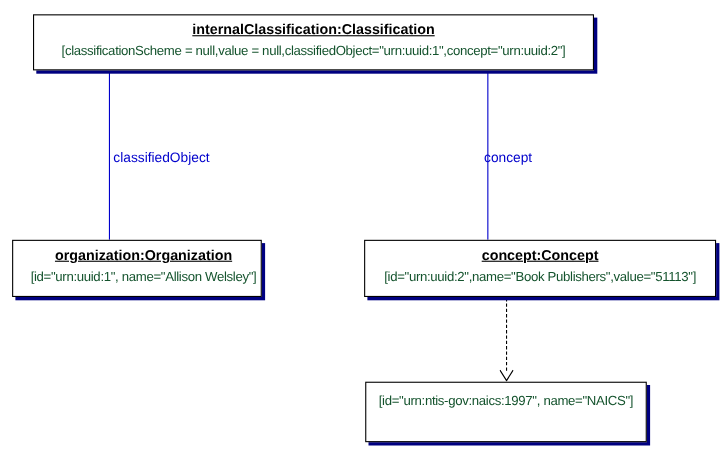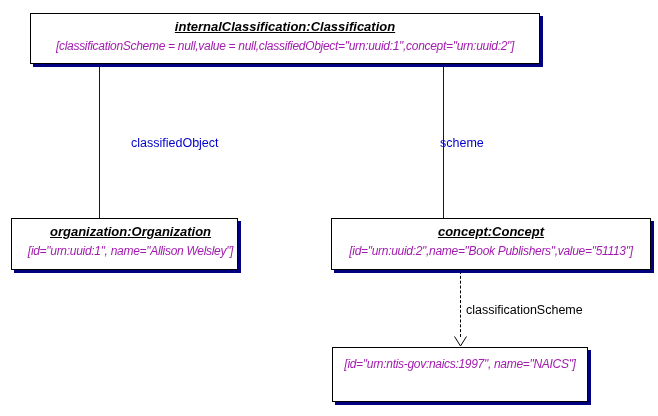--- a/index.html
+++ b/index.html
@@ -19,34 +19,33 @@
     position: absolute;
     background: #ffffff;
     border: 1px solid #000000;
     box-shadow: 3px 3px 0 #000080;
     box-sizing: border-box;
     display: flex;
     flex-direction: column;
     align-items: center;
     justify-content: flex-start;
     padding-top: 5px;
-    font-style: italic;
   }
   .uml-title {
     font-size: 13px;
     font-weight: bold;
     text-decoration: underline;
     color: #000000;
     white-space: nowrap;
     line-height: 16px;
   }
   .uml-body {
     font-size: 12px;
     letter-spacing: -0.3px;
-    color: #a21caf;
+    color: #14532d;
     white-space: nowrap;
     margin-top: 4px;
     line-height: 15px;
   }
   .edge-solid {
     position: absolute;
     width: 1px;
     background: #0000cc;
   }
   .edge-dashed {
@@ -65,30 +64,29 @@
   .arrowhead {
     position: absolute;
   }
 </style>
 </head>
 <body>
 
 <div id="canvas">
 
   <div class="edge-solid" style="left:99px; top:64px; height:154px;"></div>
-  <div class="edge-label edge-label-blue" style="left:103px; top:136px;margin-left:28px;">classifiedObject</div>
+  <div class="edge-label edge-label-blue" style="left:103px; top:136px;">classifiedObject</div>
 
   <div class="edge-solid" style="left:443px; top:64px; height:154px;"></div>
-  <div class="edge-label edge-label-blue" style="left:440px; top:136px;">scheme</div>
+  <div class="edge-label edge-label-blue" style="left:440px; top:136px;">concept</div>
 
   <div class="edge-dashed" style="left:460px; top:271px; height:66px;"></div>
   <svg class="arrowhead" style="left:454px; top:336px;" width="13" height="11" viewBox="0 0 13 11">
     <polyline points="0.5,0.5 6.5,10 12.5,0.5" fill="none" stroke="#000000" stroke-width="1"></polyline>
   </svg>
-  <div class="edge-label edge-label-black" style="left:466px; top:303px;">classificationScheme</div>
 
   <div class="uml-node" style="left:30px; top:13px; width:510px; height:51px;">
     <div class="uml-title">internalClassification:Classification</div>
     <div class="uml-body">[classificationScheme = null,value = null,classifiedObject="urn:uuid:1",concept="urn:uuid:2"]</div>
   </div>
 
   <div class="uml-node" style="left:11px; top:218px; width:227px; height:52px;padding-left:12px;">
     <div class="uml-title">organization:Organization</div>
     <div class="uml-body">[id="urn:uuid:1", name="Allison Welsley"]</div>
   </div>

